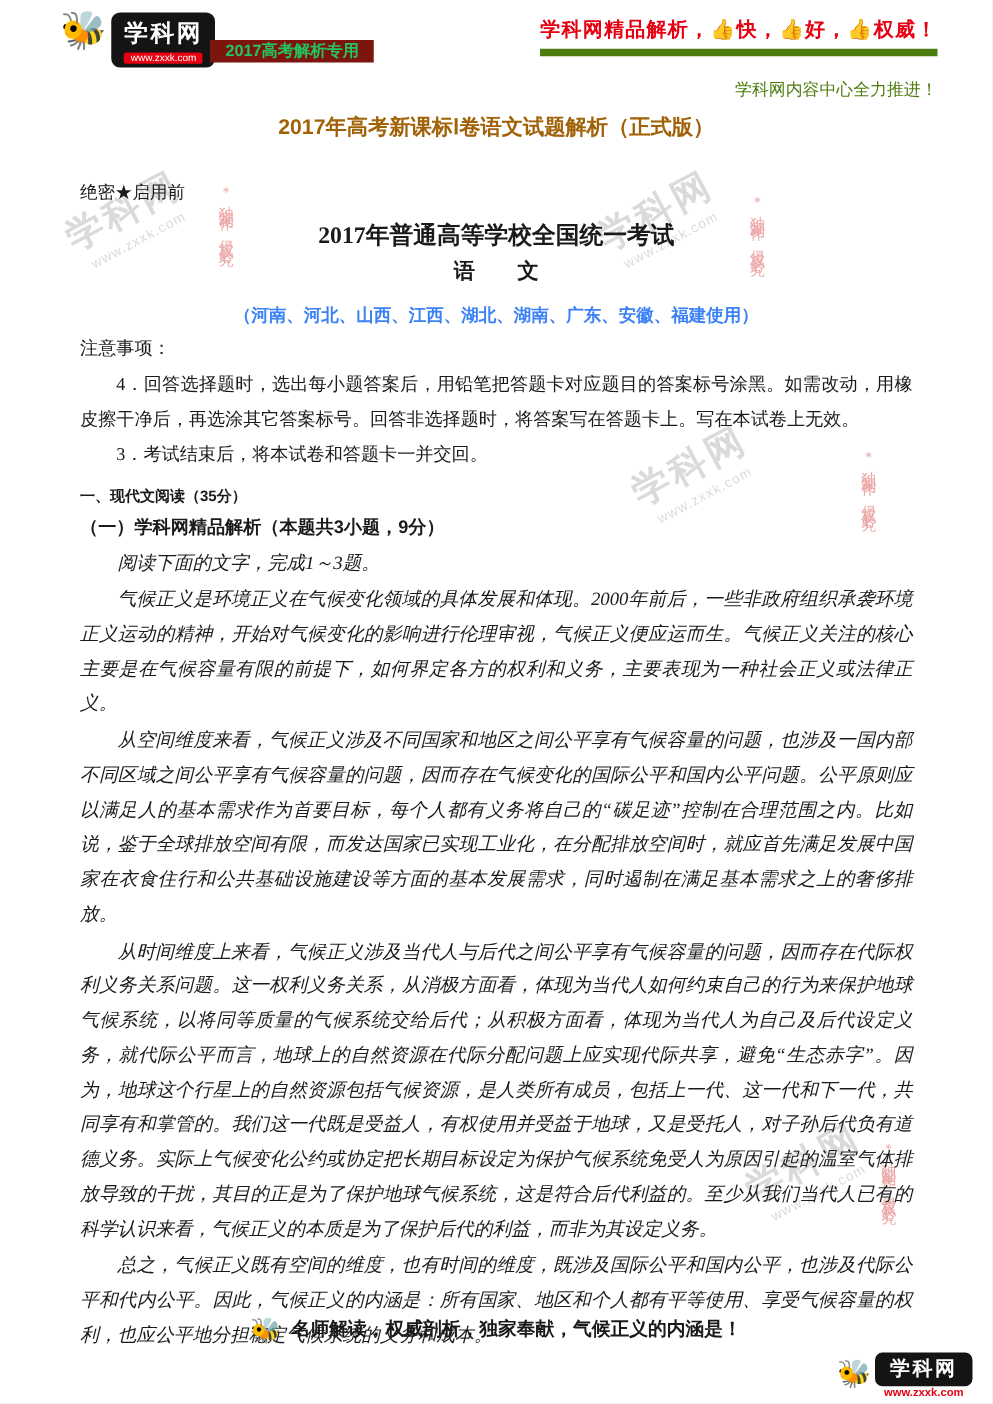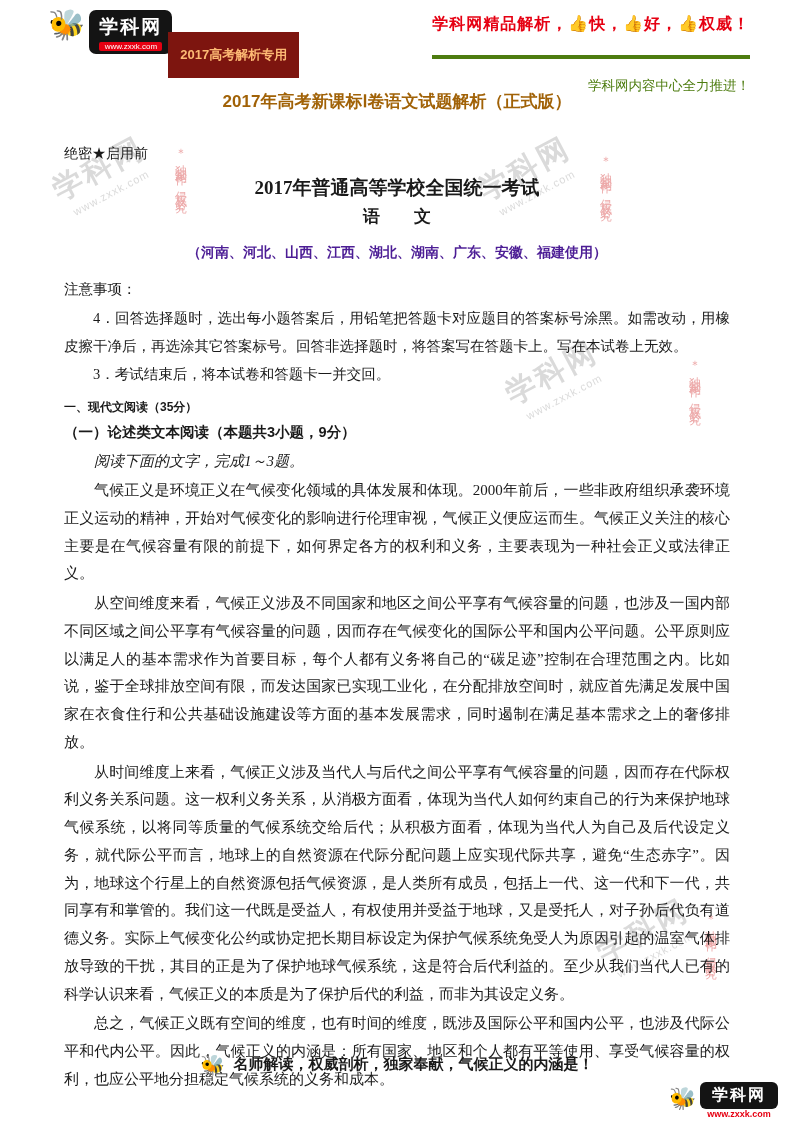--- a/index.html
+++ b/index.html
@@ -12,45 +12,45 @@
   
   .header { display:flex; justify-content:space-between; align-items:flex-start;
             padding:10px 44px 0 48px; height:64px; position:relative; z-index:3; }
   .brand { display:flex; align-items:flex-start; }
   .bee { font-size:30px; line-height:1; margin-right:4px; }
   .logo-box { background:#141414; border-radius:7px; padding:4px 10px 3px; text-align:center; }
   .logo-box .logo-name { color:#fff; font-weight:bold; font-size:19px; letter-spacing:2px;
                          font-family:"Liberation Sans", sans-serif; }
   .logo-box .logo-url { background:#e60012; color:#fff; font-size:8px; border-radius:2px;
                         margin-top:2px; padding:0 4px; font-family:"Liberation Sans", sans-serif; }
-  .badge { background:#7d150f; color:#fdba74; font-weight:bold; font-size:13px;
-           padding:14px 12px; margin-left:-4px; margin-top:22px;
+  .badge { background:#7d150f; color:#22c55e; font-weight:bold; font-size:13px;
+           padding:0 12px; margin-left:-4px; margin-top:22px;
            font-family:"Liberation Sans", sans-serif; }
   .slogan-wrap { text-align:right; padding-top:4px; }
   .slogan-main { color:#e60012; font-weight:bold; font-size:16px; letter-spacing:1px;
-                 font-family:"Liberation Sans", sans-serif; padding-bottom:20px;
-                 border-bottom:4px solid #4d7c0f; }
+                 font-family:"Liberation Sans", sans-serif; padding-bottom:4px;
+                 border-bottom:6px solid #4d7c0f; }
   .slogan-sub { color:#4d7c0f; font-weight:normal; font-size:13.5px; margin-top:18px;
                 font-family:"Liberation Sans", sans-serif; }
   
   .content { position:relative; z-index:2; padding:0 64px; }
   .analysis-title { text-align:center; color:#a16207; font-weight:bold; font-size:17px;
                     margin-top:26px; font-family:"Liberation Sans", sans-serif; }
   .secrecy { font-size:14px; margin-top:32px; }
   .exam-title { text-align:center; font-weight:bold; font-size:19px; margin-top:12px; }
   .subject { text-align:center; font-weight:bold; font-size:17px; margin-top:4px; }
-  .region { text-align:center; color:#4c1d95; font-weight:bold; font-size:14px; margin-top:16px; }
-  .notice-heading { font-size:14.5px; margin-top:14px; line-height:1.9; }
+  .region { text-align:center; color:#3b82f6; font-weight:bold; font-size:14px; margin-top:16px; }
+  .notice-heading { font-size:14.5px; margin-top:4px; line-height:1.9; }
   .notices p { font-size:14.5px; line-height:1.95; text-indent:2em; text-align:justify; }
   .sec-heading { font-weight:bold; font-size:12px; margin-top:8px; line-height:1.9;
                  font-family:"Liberation Sans", sans-serif; }
   .subsec-heading { font-weight:bold; font-size:14.5px; line-height:1.9;
                     font-family:"Liberation Sans", sans-serif; }
   .passage-intro { font-size:15px; text-indent:2em; line-height:1.9; font-style:italic; }
-  .passage { }
+  .passage { font-style:italic; }
   .passage p { font-size:15px; line-height:1.85; text-indent:2em; text-align:justify;
                margin-top:2px; }
   
   .footer-slogan { position:absolute; left:0; right:0; bottom:46px; text-align:center;
                    font-weight:bold; font-size:15px; z-index:3; }
   .footer-slogan .bee-small { font-size:20px; vertical-align:-3px; margin-right:8px; }
   .footer-logo { position:absolute; right:16px; bottom:4px; display:flex; align-items:flex-start; z-index:3; }
   .footer-logo .bee-small { font-size:22px; margin-right:3px; margin-top:4px; }
   .footer-logo .fl-box { background:#141414; border-radius:6px; padding:3px 12px; }
   .footer-logo .fl-name { color:#fff; font-weight:bold; font-size:16px; letter-spacing:2px;
@@ -114,21 +114,21 @@
     <div class="secrecy">绝密★启用前</div>
     <div class="exam-title">2017年普通高等学校全国统一考试</div>
     <div class="subject">语　　文</div>
     <div class="region">（河南、河北、山西、江西、湖北、湖南、广东、安徽、福建使用）</div>
     <div class="notice-heading">注意事项：</div>
     <div class="notices">
         <p>4．回答选择题时，选出每小题答案后，用铅笔把答题卡对应题目的答案标号涂黑。如需改动，用橡皮擦干净后，再选涂其它答案标号。回答非选择题时，将答案写在答题卡上。写在本试卷上无效。</p>
         <p>3．考试结束后，将本试卷和答题卡一并交回。</p>
       </div>
     <div class="sec-heading">一、现代文阅读（35分）</div>
-    <div class="subsec-heading">（一）论述类文本阅读（本题共3小题，9分）</div>
+    <div class="subsec-heading">（一）学科网精品解析（本题共3小题，9分）</div>
     <div class="passage-intro">阅读下面的文字，完成1～3题。</div>
     <div class="passage">
         <p>气候正义是环境正义在气候变化领域的具体发展和体现。2000年前后，一些非政府组织承袭环境正义运动的精神，开始对气候变化的影响进行伦理审视，气候正义便应运而生。气候正义关注的核心主要是在气候容量有限的前提下，如何界定各方的权利和义务，主要表现为一种社会正义或法律正义。</p>
         <p>从空间维度来看，气候正义涉及不同国家和地区之间公平享有气候容量的问题，也涉及一国内部不同区域之间公平享有气候容量的问题，因而存在气候变化的国际公平和国内公平问题。公平原则应以满足人的基本需求作为首要目标，每个人都有义务将自己的“碳足迹”控制在合理范围之内。比如说，鉴于全球排放空间有限，而发达国家已实现工业化，在分配排放空间时，就应首先满足发展中国家在衣食住行和公共基础设施建设等方面的基本发展需求，同时遏制在满足基本需求之上的奢侈排放。</p>
         <p>从时间维度上来看，气候正义涉及当代人与后代之间公平享有气候容量的问题，因而存在代际权利义务关系问题。这一权利义务关系，从消极方面看，体现为当代人如何约束自己的行为来保护地球气候系统，以将同等质量的气候系统交给后代；从积极方面看，体现为当代人为自己及后代设定义务，就代际公平而言，地球上的自然资源在代际分配问题上应实现代际共享，避免“生态赤字”。因为，地球这个行星上的自然资源包括气候资源，是人类所有成员，包括上一代、这一代和下一代，共同享有和掌管的。我们这一代既是受益人，有权使用并受益于地球，又是受托人，对子孙后代负有道德义务。实际上气候变化公约或协定把长期目标设定为保护气候系统免受人为原因引起的温室气体排放导致的干扰，其目的正是为了保护地球气候系统，这是符合后代利益的。至少从我们当代人已有的科学认识来看，气候正义的本质是为了保护后代的利益，而非为其设定义务。</p>
         <p>总之，气候正义既有空间的维度，也有时间的维度，既涉及国际公平和国内公平，也涉及代际公平和代内公平。因此，气候正义的内涵是：所有国家、地区和个人都有平等使用、享受气候容量的权利，也应公平地分担稳定气候系统的义务和成本。</p>
       </div>
   </div>
 
   <div class="footer-slogan">

